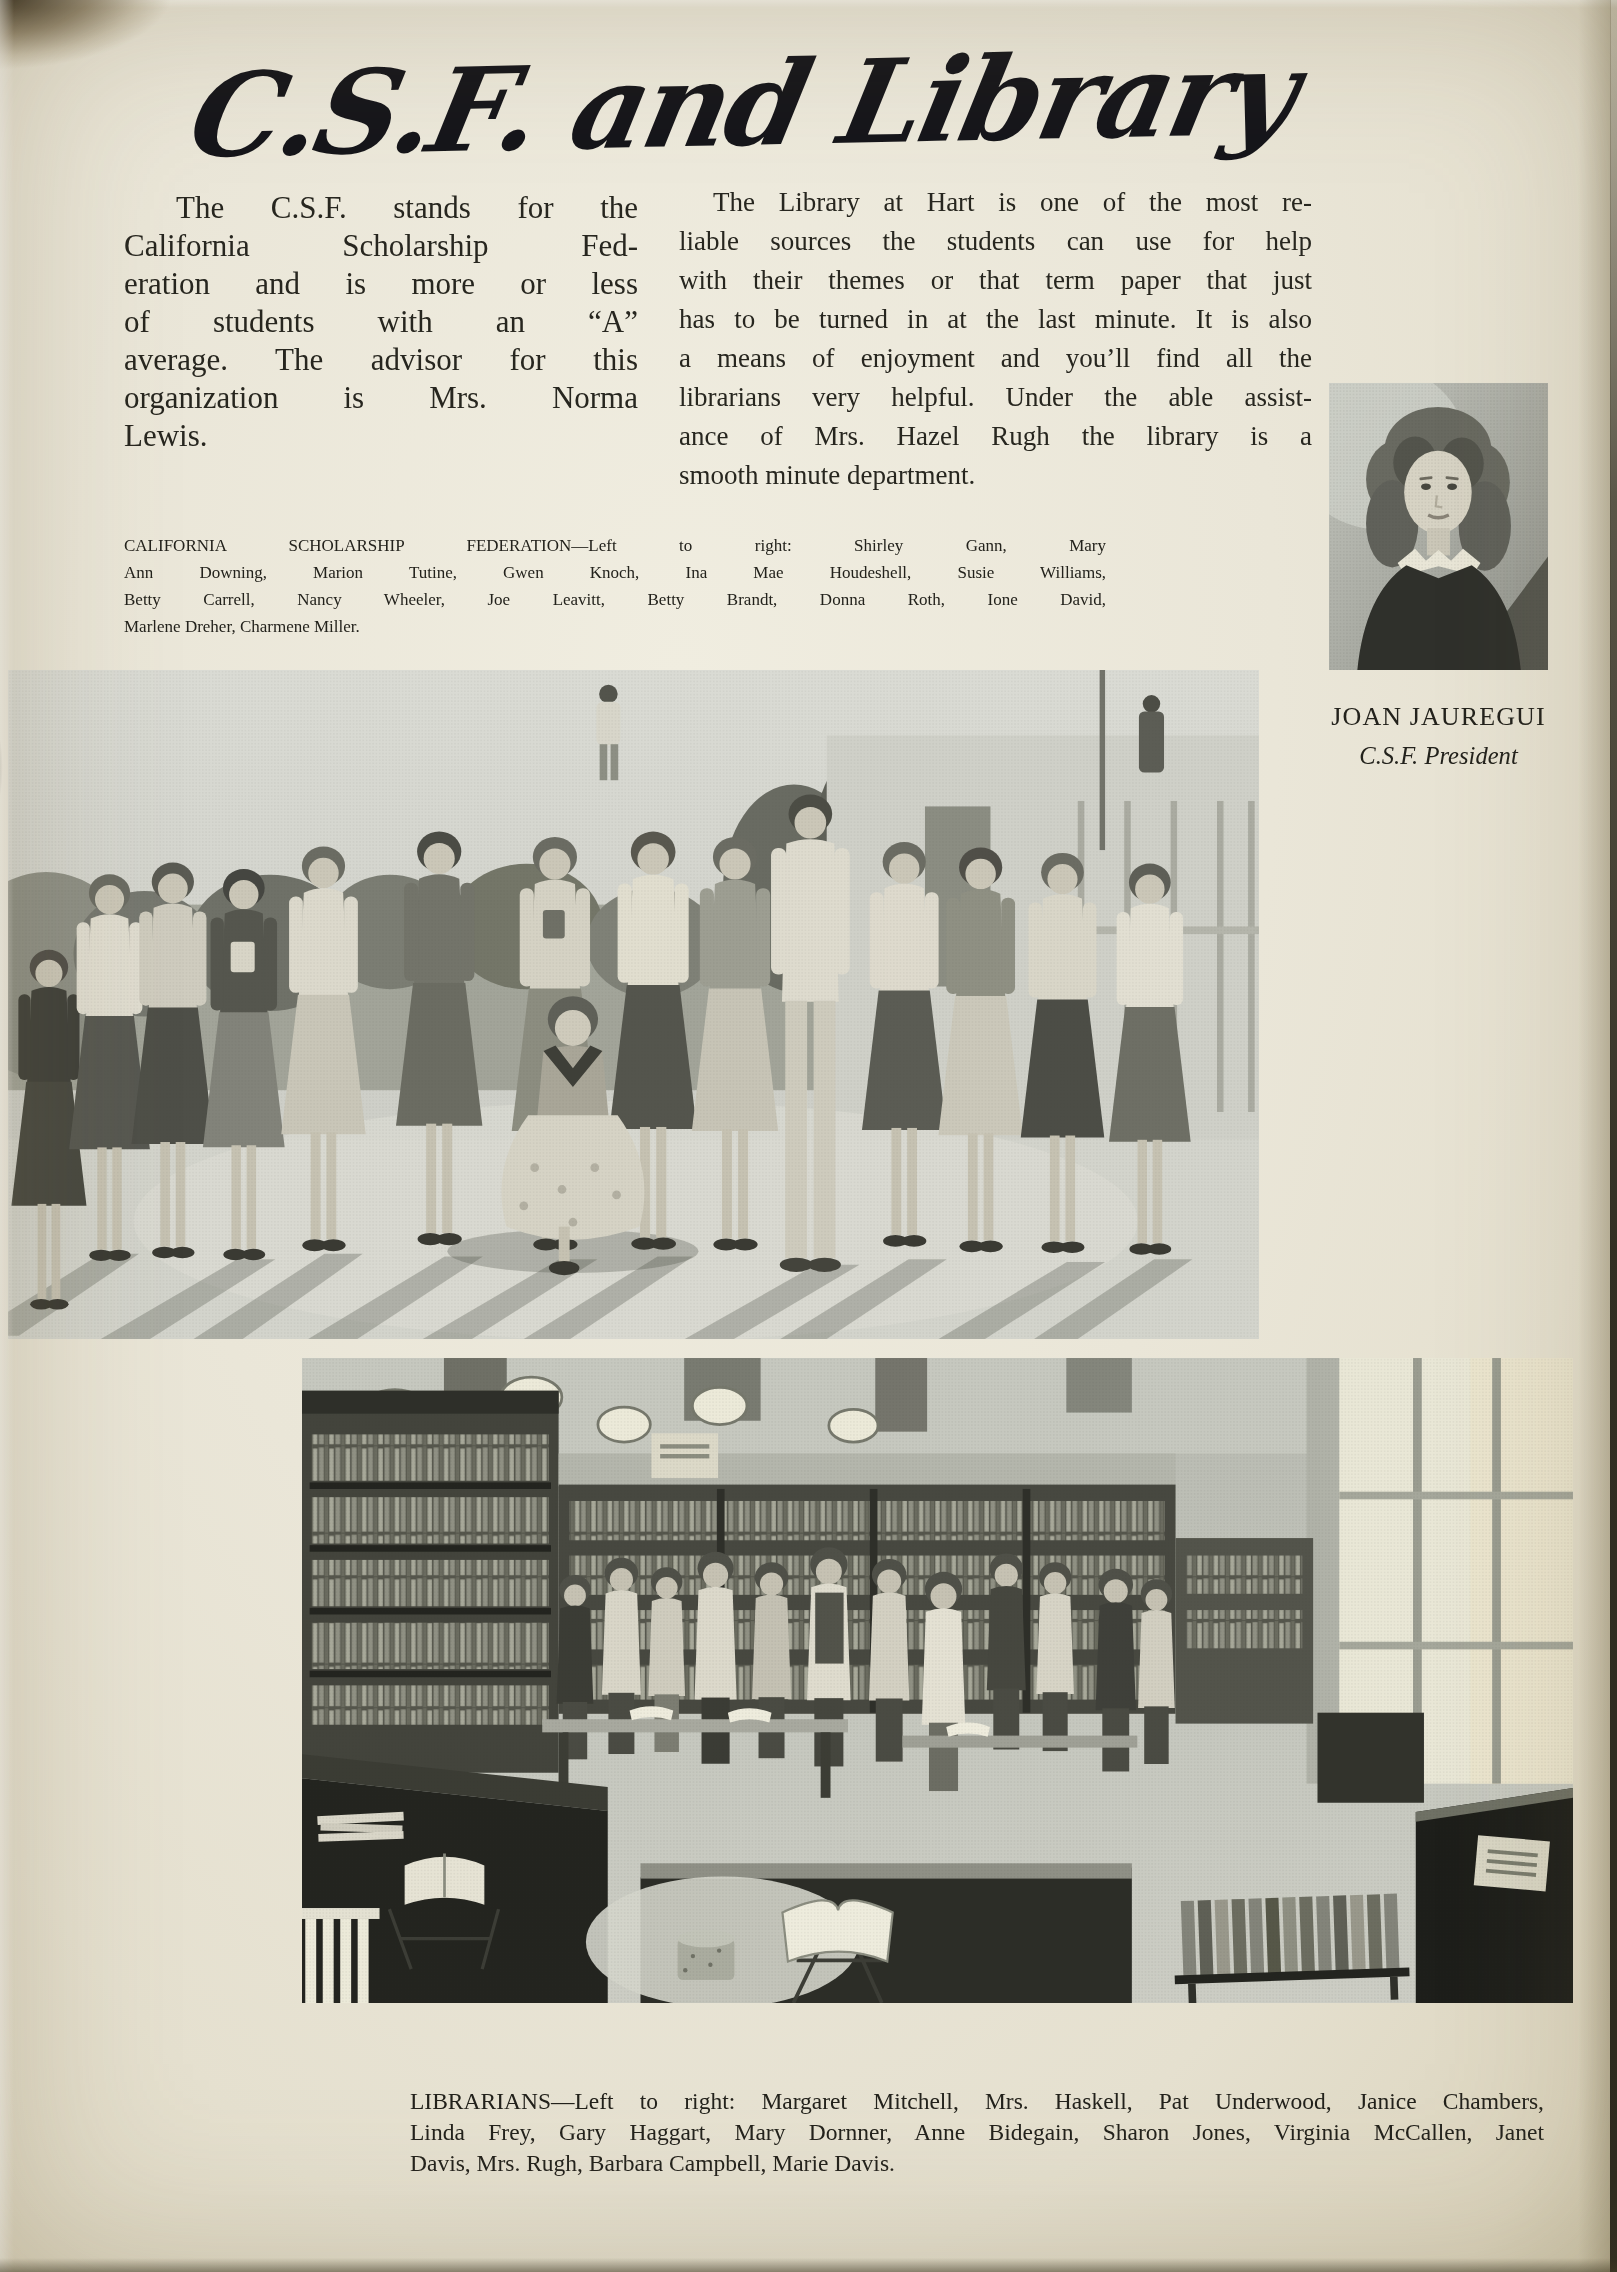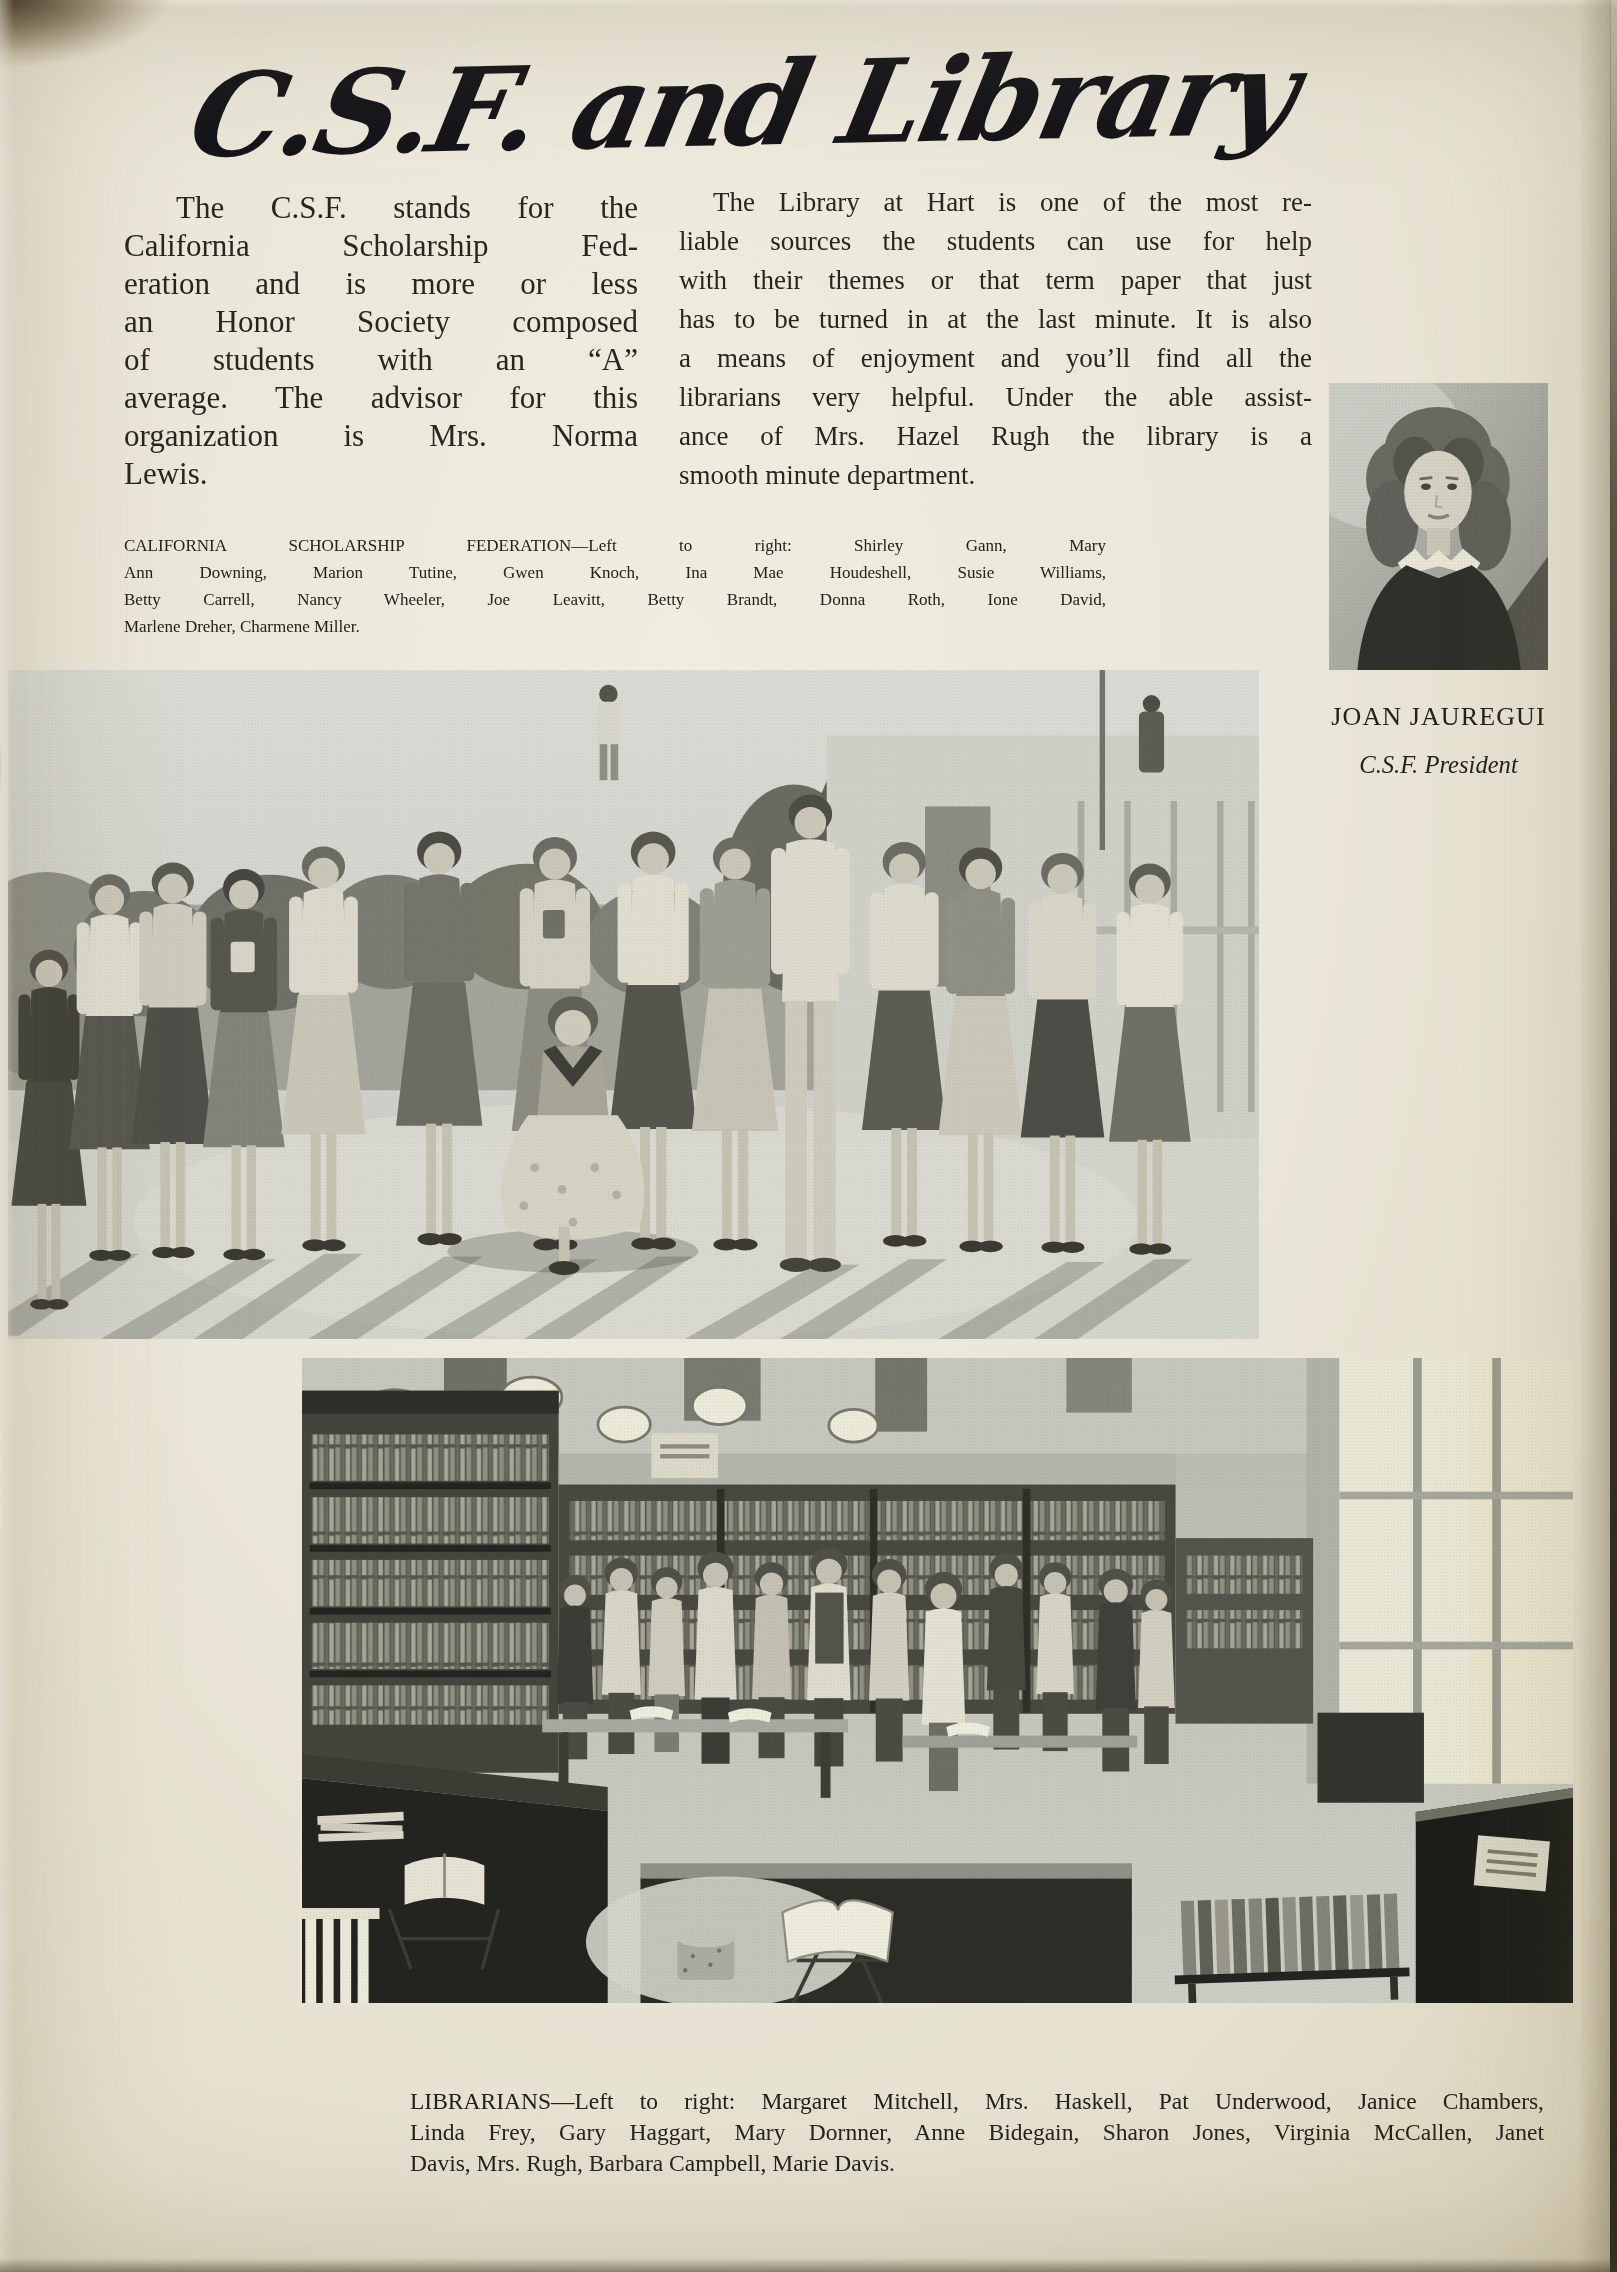--- a/index.html
+++ b/index.html
@@ -49,42 +49,41 @@
   .caption .tline{text-align:justify;text-align-last:justify;-moz-text-align-last:justify;}
   .caption .tline:last-child{text-align-last:left;-moz-text-align-last:left;}
   .caption-csf{left:124px;top:532px;width:982px;font-size:17px;line-height:27px;}
   .caption-lib{left:410px;top:2058px;width:1134px;font-size:23.5px;line-height:31px;margin-top:28px;}
 
   
   .portrait{position:absolute;left:1329px;top:383px;width:219px;height:287px;}
   .portrait svg{display:block;width:100%;height:100%;}
   .portrait-caption{position:absolute;left:1272px;top:702px;width:333px;text-align:center;}
   .portrait-name{font-size:26px;letter-spacing:1.1px;color:#23221c;text-align:center;}
-  .portrait-role{font-size:24.6px;font-style:italic;margin-top:19px;color:#23221c;}
+  .portrait-role{font-size:24.6px;font-style:italic;margin-top:10px;color:#23221c;}
 
   
   .photo{position:absolute;overflow:hidden;}
   .photo svg{display:block;width:100%;height:100%;}
   .group-photo{left:7.6px;top:670px;width:1251px;height:669px;}
   .library-photo{left:302px;top:1358px;width:1271px;height:645px;}
 </style>
 </head>
 <body>
 
 <div class="page">
 
   <div class="title-wrap">
     <span class="title-text">C.S.F. and Library</span>
   </div>
 
   <div class="para para-csf">
       <div class="tline">The C.S.F. stands for the</div>
       <div class="tline">California Scholarship Fed-</div>
       <div class="tline">eration and is more or less</div>
-      <div class="tline">an Honor Society composed</div>
       <div class="tline">of students with an “A”</div>
       <div class="tline">average. The advisor for this</div>
       <div class="tline">organization is Mrs. Norma</div>
       <div class="tline">Lewis.</div>
     </div>
 
   <div class="para para-lib">
       <div class="tline">The Library at Hart is one of the most re-</div>
       <div class="tline">liable sources the students can use for help</div>
       <div class="tline">with their themes or that term paper that just</div>

